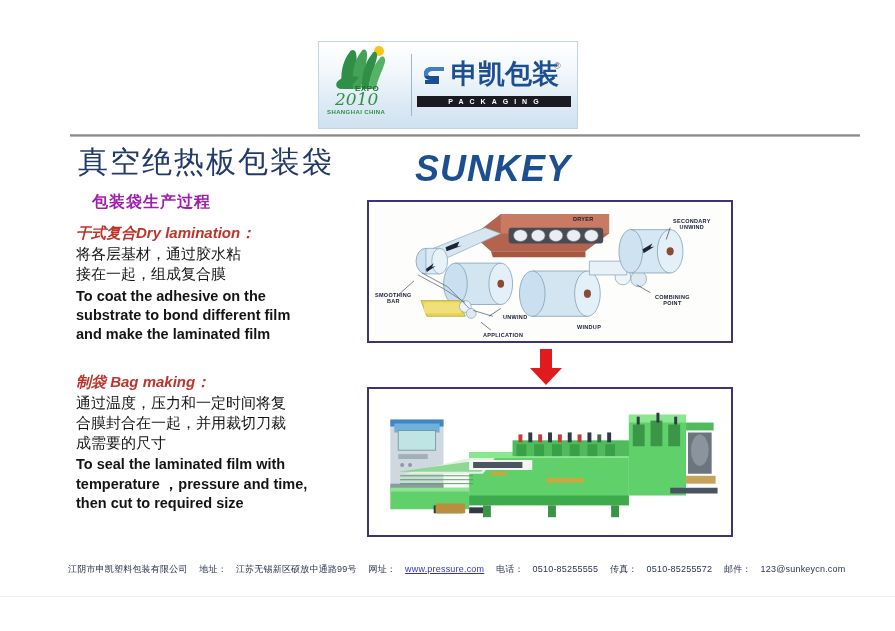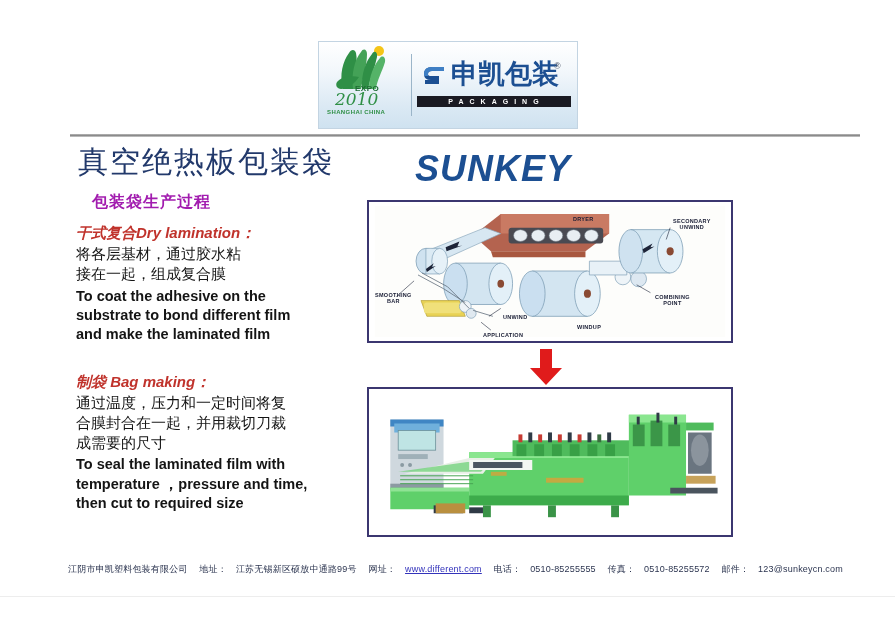--- a/index.html
+++ b/index.html
@@ -503,20 +503,20 @@
 
         <rect x="174" y="86" width="38" height="5" fill="#d6a33a" opacity="0.85"></rect>
         <rect x="118" y="80" width="16" height="4" fill="#d6a33a" opacity="0.8"></rect>
       </svg>
     </div>
   </div>
 
   <div class="footer">
     <span>江阴市申凯塑料包装有限公司</span>
     <span>地址：</span><span>江苏无锡新区硕放中通路99号</span>
-    <span>网址：</span><span class="url">www.different.com</span>
+    <span>网址：</span><span class="url">www.pressure.com</span>
     <span>电话：</span><span>0510-85255555</span>
     <span>传真：</span><span>0510-85255572</span>
     <span>邮件：</span><span>123@sunkeycn.com</span>
   </div>
   <div class="footline"></div>
 
 </div>
 
 </body></html>

